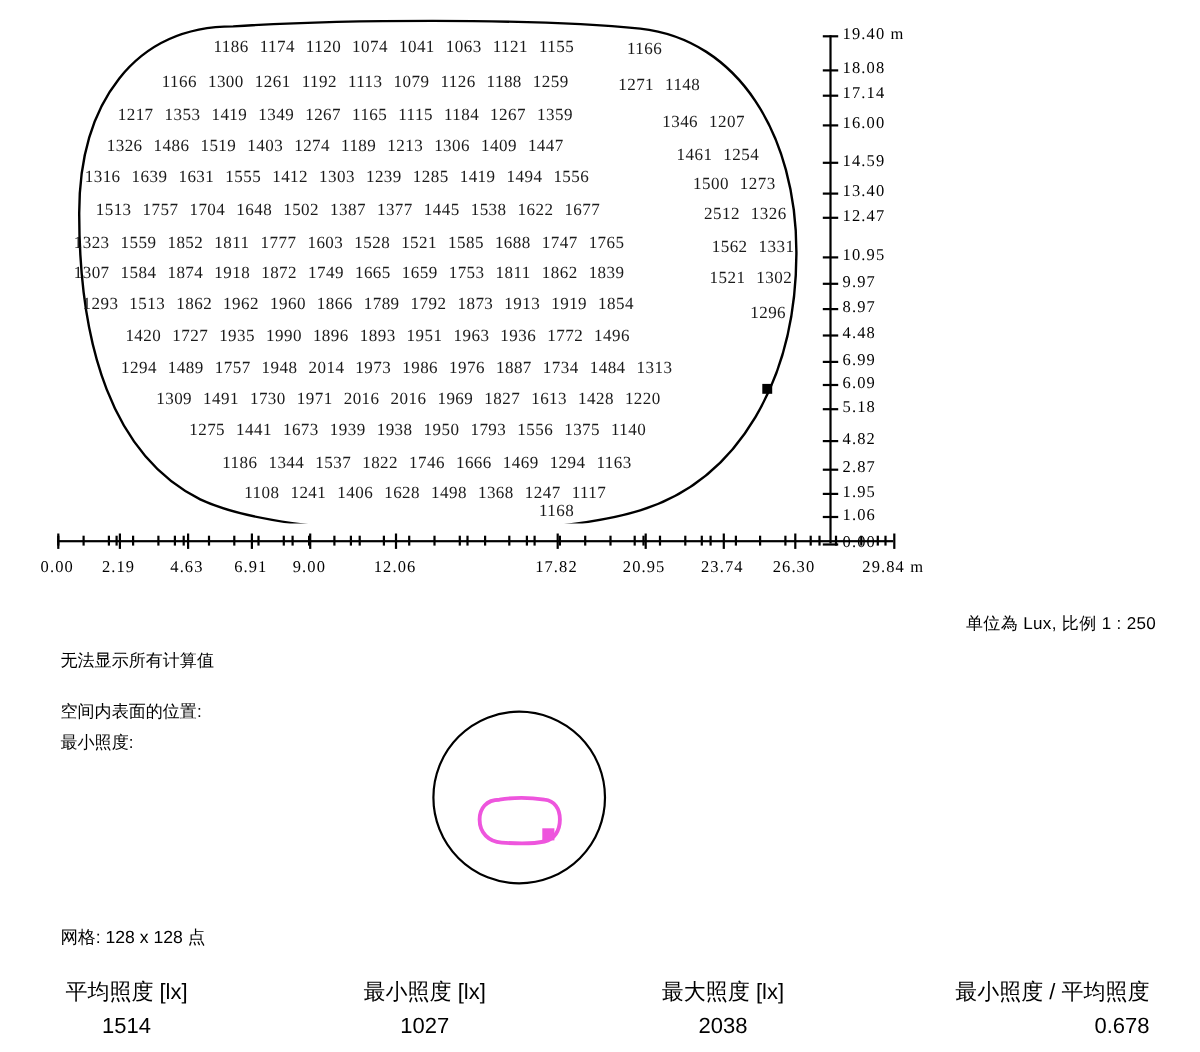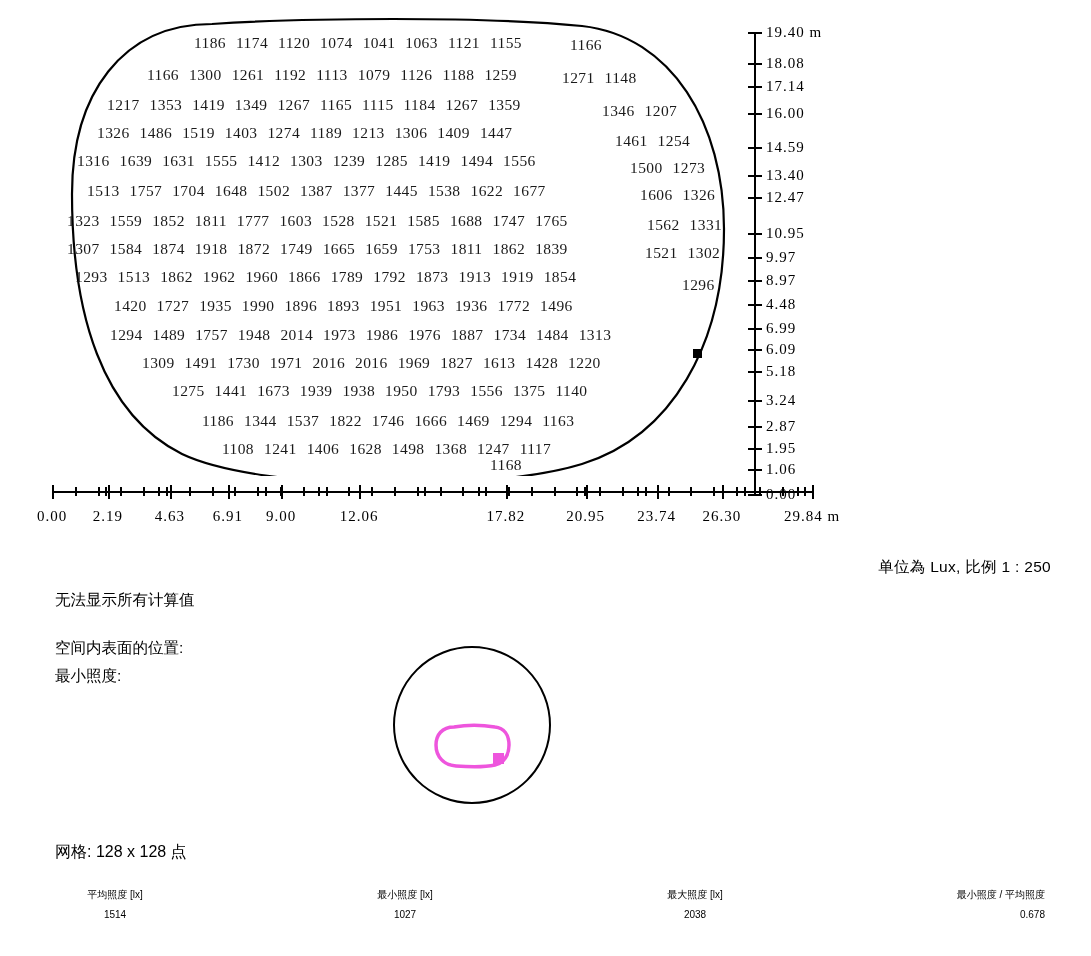--- a/index.html
+++ b/index.html
@@ -160,21 +160,21 @@
     font-size: 16px;
   }
   
   #summary {
     position: absolute;
     left: 55px;
     top: 888px;
     width: 990px;
     display: flex;
     justify-content: space-between;
-    font-size: 10px;
+    font-size: 20px;
   }
   .sum-col {
     text-align: center;
     min-width: 120px;
   }
   .sum-col .sum-head {
     display: block;
     margin-bottom: 7px;
     white-space: nowrap;
   }
@@ -208,21 +208,21 @@
       <div class="val-row" style="top: 22px; left: 508px;"><span class="val" style="margin-right: 10px;">1166</span></div>
       <div class="val-row" style="top: 52px; left: 85px;"><span class="val" style="margin-right: 10px;">1166</span><span class="val" style="margin-right: 10px;">1300</span><span class="val" style="margin-right: 10px;">1261</span><span class="val" style="margin-right: 10px;">1192</span><span class="val" style="margin-right: 10px;">1113</span><span class="val" style="margin-right: 10px;">1079</span><span class="val" style="margin-right: 10px;">1126</span><span class="val" style="margin-right: 10px;">1188</span><span class="val" style="margin-right: 10px;">1259</span></div>
       <div class="val-row" style="top: 55px; left: 500px;"><span class="val" style="margin-right: 10px;">1271</span><span class="val" style="margin-right: 10px;">1148</span></div>
       <div class="val-row" style="top: 82px; left: 45px;"><span class="val" style="margin-right: 10px;">1217</span><span class="val" style="margin-right: 10px;">1353</span><span class="val" style="margin-right: 10px;">1419</span><span class="val" style="margin-right: 10px;">1349</span><span class="val" style="margin-right: 10px;">1267</span><span class="val" style="margin-right: 10px;">1165</span><span class="val" style="margin-right: 10px;">1115</span><span class="val" style="margin-right: 10px;">1184</span><span class="val" style="margin-right: 10px;">1267</span><span class="val" style="margin-right: 10px;">1359</span></div>
       <div class="val-row" style="top: 88px; left: 540px;"><span class="val" style="margin-right: 10px;">1346</span><span class="val" style="margin-right: 10px;">1207</span></div>
       <div class="val-row" style="top: 110px; left: 35px;"><span class="val" style="margin-right: 10px;">1326</span><span class="val" style="margin-right: 10px;">1486</span><span class="val" style="margin-right: 10px;">1519</span><span class="val" style="margin-right: 10px;">1403</span><span class="val" style="margin-right: 10px;">1274</span><span class="val" style="margin-right: 10px;">1189</span><span class="val" style="margin-right: 10px;">1213</span><span class="val" style="margin-right: 10px;">1306</span><span class="val" style="margin-right: 10px;">1409</span><span class="val" style="margin-right: 10px;">1447</span></div>
       <div class="val-row" style="top: 118px; left: 553px;"><span class="val" style="margin-right: 10px;">1461</span><span class="val" style="margin-right: 10px;">1254</span></div>
       <div class="val-row" style="top: 138px; left: 15px;"><span class="val" style="margin-right: 10px;">1316</span><span class="val" style="margin-right: 10px;">1639</span><span class="val" style="margin-right: 10px;">1631</span><span class="val" style="margin-right: 10px;">1555</span><span class="val" style="margin-right: 10px;">1412</span><span class="val" style="margin-right: 10px;">1303</span><span class="val" style="margin-right: 10px;">1239</span><span class="val" style="margin-right: 10px;">1285</span><span class="val" style="margin-right: 10px;">1419</span><span class="val" style="margin-right: 10px;">1494</span><span class="val" style="margin-right: 10px;">1556</span></div>
       <div class="val-row" style="top: 145px; left: 568px;"><span class="val" style="margin-right: 10px;">1500</span><span class="val" style="margin-right: 10px;">1273</span></div>
       <div class="val-row" style="top: 168px; left: 25px;"><span class="val" style="margin-right: 10px;">1513</span><span class="val" style="margin-right: 10px;">1757</span><span class="val" style="margin-right: 10px;">1704</span><span class="val" style="margin-right: 10px;">1648</span><span class="val" style="margin-right: 10px;">1502</span><span class="val" style="margin-right: 10px;">1387</span><span class="val" style="margin-right: 10px;">1377</span><span class="val" style="margin-right: 10px;">1445</span><span class="val" style="margin-right: 10px;">1538</span><span class="val" style="margin-right: 10px;">1622</span><span class="val" style="margin-right: 10px;">1677</span></div>
-      <div class="val-row" style="top: 172px; left: 578px;"><span class="val" style="margin-right: 10px;">1606</span><span class="val" style="margin-right: 10px;">1326</span></div>
+      <div class="val-row" style="top: 172px; left: 578px;"><span class="val" style="margin-right: 10px;">2512</span><span class="val" style="margin-right: 10px;">1326</span></div>
       <div class="val-row" style="top: 198px; left: 5px;"><span class="val" style="margin-right: 10px;">1323</span><span class="val" style="margin-right: 10px;">1559</span><span class="val" style="margin-right: 10px;">1852</span><span class="val" style="margin-right: 10px;">1811</span><span class="val" style="margin-right: 10px;">1777</span><span class="val" style="margin-right: 10px;">1603</span><span class="val" style="margin-right: 10px;">1528</span><span class="val" style="margin-right: 10px;">1521</span><span class="val" style="margin-right: 10px;">1585</span><span class="val" style="margin-right: 10px;">1688</span><span class="val" style="margin-right: 10px;">1747</span><span class="val" style="margin-right: 10px;">1765</span></div>
       <div class="val-row" style="top: 202px; left: 585px;"><span class="val" style="margin-right: 10px;">1562</span><span class="val" style="margin-right: 10px;">1331</span></div>
       <div class="val-row" style="top: 226px; left: 5px;"><span class="val" style="margin-right: 10px;">1307</span><span class="val" style="margin-right: 10px;">1584</span><span class="val" style="margin-right: 10px;">1874</span><span class="val" style="margin-right: 10px;">1918</span><span class="val" style="margin-right: 10px;">1872</span><span class="val" style="margin-right: 10px;">1749</span><span class="val" style="margin-right: 10px;">1665</span><span class="val" style="margin-right: 10px;">1659</span><span class="val" style="margin-right: 10px;">1753</span><span class="val" style="margin-right: 10px;">1811</span><span class="val" style="margin-right: 10px;">1862</span><span class="val" style="margin-right: 10px;">1839</span></div>
       <div class="val-row" style="top: 230px; left: 583px;"><span class="val" style="margin-right: 10px;">1521</span><span class="val" style="margin-right: 10px;">1302</span></div>
       <div class="val-row" style="top: 254px; left: 13px;"><span class="val" style="margin-right: 10px;">1293</span><span class="val" style="margin-right: 10px;">1513</span><span class="val" style="margin-right: 10px;">1862</span><span class="val" style="margin-right: 10px;">1962</span><span class="val" style="margin-right: 10px;">1960</span><span class="val" style="margin-right: 10px;">1866</span><span class="val" style="margin-right: 10px;">1789</span><span class="val" style="margin-right: 10px;">1792</span><span class="val" style="margin-right: 10px;">1873</span><span class="val" style="margin-right: 10px;">1913</span><span class="val" style="margin-right: 10px;">1919</span><span class="val" style="margin-right: 10px;">1854</span></div>
       <div class="val-row" style="top: 262px; left: 620px;"><span class="val" style="margin-right: 10px;">1296</span></div>
       <div class="val-row" style="top: 283px; left: 52px;"><span class="val" style="margin-right: 10px;">1420</span><span class="val" style="margin-right: 10px;">1727</span><span class="val" style="margin-right: 10px;">1935</span><span class="val" style="margin-right: 10px;">1990</span><span class="val" style="margin-right: 10px;">1896</span><span class="val" style="margin-right: 10px;">1893</span><span class="val" style="margin-right: 10px;">1951</span><span class="val" style="margin-right: 10px;">1963</span><span class="val" style="margin-right: 10px;">1936</span><span class="val" style="margin-right: 10px;">1772</span><span class="val" style="margin-right: 10px;">1496</span></div>
       <div class="val-row" style="top: 312px; left: 48px;"><span class="val" style="margin-right: 10px;">1294</span><span class="val" style="margin-right: 10px;">1489</span><span class="val" style="margin-right: 10px;">1757</span><span class="val" style="margin-right: 10px;">1948</span><span class="val" style="margin-right: 10px;">2014</span><span class="val" style="margin-right: 10px;">1973</span><span class="val" style="margin-right: 10px;">1986</span><span class="val" style="margin-right: 10px;">1976</span><span class="val" style="margin-right: 10px;">1887</span><span class="val" style="margin-right: 10px;">1734</span><span class="val" style="margin-right: 10px;">1484</span><span class="val" style="margin-right: 10px;">1313</span></div>
       <div class="val-row" style="top: 340px; left: 80px;"><span class="val" style="margin-right: 10px;">1309</span><span class="val" style="margin-right: 10px;">1491</span><span class="val" style="margin-right: 10px;">1730</span><span class="val" style="margin-right: 10px;">1971</span><span class="val" style="margin-right: 10px;">2016</span><span class="val" style="margin-right: 10px;">2016</span><span class="val" style="margin-right: 10px;">1969</span><span class="val" style="margin-right: 10px;">1827</span><span class="val" style="margin-right: 10px;">1613</span><span class="val" style="margin-right: 10px;">1428</span><span class="val" style="margin-right: 10px;">1220</span></div>
       <div class="val-row" style="top: 368px; left: 110px;"><span class="val" style="margin-right: 10px;">1275</span><span class="val" style="margin-right: 10px;">1441</span><span class="val" style="margin-right: 10px;">1673</span><span class="val" style="margin-right: 10px;">1939</span><span class="val" style="margin-right: 10px;">1938</span><span class="val" style="margin-right: 10px;">1950</span><span class="val" style="margin-right: 10px;">1793</span><span class="val" style="margin-right: 10px;">1556</span><span class="val" style="margin-right: 10px;">1375</span><span class="val" style="margin-right: 10px;">1140</span></div>
@@ -237,21 +237,21 @@
     <div id="v-axis-line"></div>
   <div class="v-tick" style="top: 466px;"></div>
       <div class="v-label" style="top: 466px;">0.00</div>
       <div class="v-tick" style="top: 440.757px;"></div>
       <div class="v-label" style="top: 440.757px;">1.06</div>
       <div class="v-tick" style="top: 419.562px;"></div>
       <div class="v-label" style="top: 419.562px;">1.95</div>
       <div class="v-tick" style="top: 397.653px;"></div>
       <div class="v-label" style="top: 397.653px;">2.87</div>
       <div class="v-tick" style="top: 371.933px;"></div>
-      <div class="v-label" style="top: 371.933px;">3.24</div>
+      <div class="v-label" style="top: 371.933px;">4.82</div>
       <div class="v-tick" style="top: 342.641px;"></div>
       <div class="v-label" style="top: 342.641px;">5.18</div>
       <div class="v-tick" style="top: 320.97px;"></div>
       <div class="v-label" style="top: 320.97px;">6.09</div>
       <div class="v-tick" style="top: 299.537px;"></div>
       <div class="v-label" style="top: 299.537px;">6.99</div>
       <div class="v-tick" style="top: 275.723px;"></div>
       <div class="v-label" style="top: 275.723px;">4.48</div>
       <div class="v-tick" style="top: 252.385px;"></div>
       <div class="v-label" style="top: 252.385px;">8.97</div>

